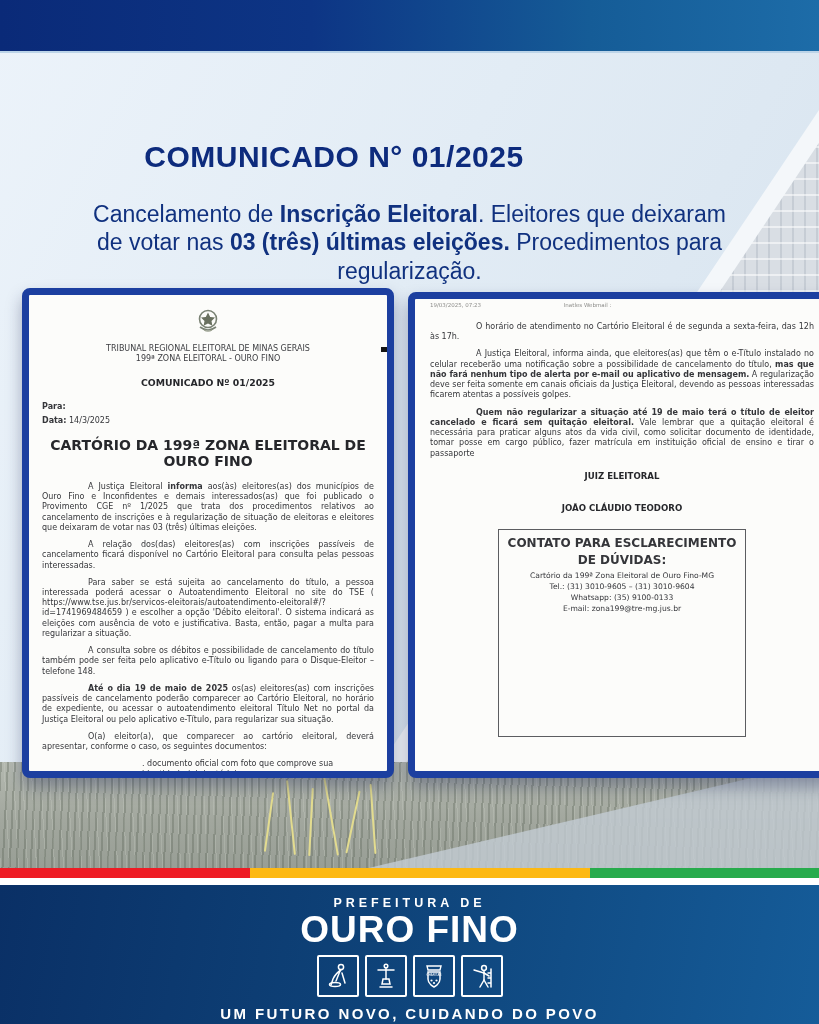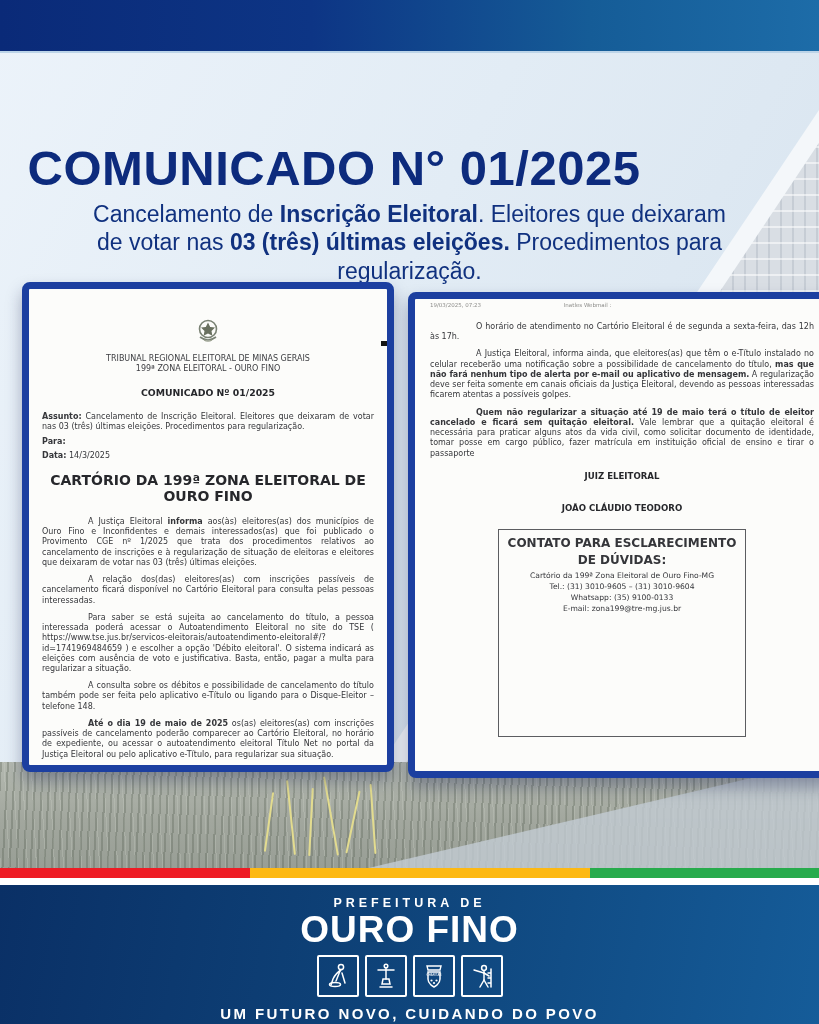--- a/index.html
+++ b/index.html
@@ -52,35 +52,35 @@
   }
   .grass .path{
     position:absolute;inset:0;
     clip-path:polygon(45% 100%,100% 0,100% 100%);
     background:#c3ccd3;opacity:.8;
   }
   .blade{position:absolute;width:2px;background:#e3dc8f;border-radius:2px;}
   
   .hero-title{
     position:absolute;left:0;top:140px;width:668px;text-align:center;
-    font-size:49px;font-weight:bold;letter-spacing:.5px;color:#0d2b7d;
+    font-size:30px;font-weight:bold;letter-spacing:.5px;color:#0d2b7d;
   }
   .hero-sub{
     position:absolute;left:80px;top:200px;width:659px;text-align:center;
     font-size:23px;line-height:1.23;color:#10317f;font-weight:500;
   }
   .hero-sub .b,.rich .b{font-weight:bold;}
   
   .doc{
     position:absolute;background:#fcfcfa;border:7px solid #1c3fa0;border-radius:8px;
     box-shadow:0 9px 16px rgba(25,35,80,.35);
     font-family:"DejaVu Sans",sans-serif;color:#35363a;
     overflow:hidden;box-sizing:border-box;
   }
-  .doc-left{left:22px;top:282px;width:372px;height:490px;padding:26px 13px;}
+  .doc-left{left:22px;top:288px;width:372px;height:490px;padding:10px 13px;}
   .doc-right{left:408px;top:292px;width:428px;height:486px;padding:3px 15px;}
   .doc p{margin:0 0 7px 0;font-size:8px;line-height:1.28;text-align:justify;}
   .doc p.ind{text-indent:46px;}
   .crest-row{text-align:center;margin:2px 0 3px 0;}
   .org{ text-align:center;font-size:8px;line-height:1.3;color:#3c3d41;}
   .doc-title{text-align:center;font-weight:bold;font-size:9.3px;margin:12px 0 14px 0;color:#26272b;}
   .meta{font-size:8px;line-height:1.32;margin-bottom:4px;text-align:justify;}
   .meta .b{font-weight:bold;}
   .section-title{text-align:center;font-weight:bold;font-size:14px;margin:10px 0 13px 0;color:#26272b;}
   .doclist{margin:2px 0 0 0;padding:0;list-style:none;font-size:8px;line-height:1.3;}
@@ -145,29 +145,29 @@
       <svg width="30" height="30" viewBox="0 0 30 30">
         <circle cx="15" cy="12" r="8.5" fill="none" stroke="#7a8274" stroke-width="1.6"></circle>
         <path d="M15 5.5 L17.2 10 L22 10.6 L18.5 14 L19.4 18.8 L15 16.5 L10.6 18.8 L11.5 14 L8 10.6 L12.8 10 Z" fill="#69705f"></path>
         <path d="M7 20 Q15 26 23 20" fill="none" stroke="#7a8274" stroke-width="1.6"></path>
         <path d="M11 23 Q15 25.5 19 23" fill="none" stroke="#9aa08f" stroke-width="1.2"></path>
       </svg>
     </div>
     <div class="org">TRIBUNAL REGIONAL ELEITORAL DE MINAS GERAIS</div>
     <div class="org">199ª ZONA ELEITORAL - OURO FINO</div>
     <div class="doc-title">COMUNICADO Nº 01/2025</div>
-    <div class="meta rich"><span class="b">Assunto:</span><span> Cancelamento de Inscrição Eleitoral. Eleitores que deixaram de votar nas 03 (três) últimas eleições. Procedimentos para regularização.</span></div>
     <div class="meta rich"><span class="b">Para:</span></div>
     <div class="meta rich"><span class="b">Data:</span><span> 14/3/2025</span></div>
     <div class="section-title">CARTÓRIO DA 199ª ZONA ELEITORAL DE OURO FINO</div>
     <p class="ind rich"><span>A Justiça Eleitoral </span><span class="b">informa</span><span> aos(às) eleitores(as) dos municípios de Ouro Fino e Inconfidentes e demais interessados(as) que foi publicado o Provimento CGE nº 1/2025 que trata dos procedimentos relativos ao cancelamento de inscrições e à regularização de situação de eleitoras e eleitores que deixaram de votar nas 03 (três) últimas eleições.</span></p>
     <p class="ind">A relação dos(das) eleitores(as) com inscrições passíveis de cancelamento ficará disponível no Cartório Eleitoral para consulta pelas pessoas interessadas.</p>
     <p class="ind">Para saber se está sujeita ao cancelamento do título, a pessoa interessada poderá acessar o Autoatendimento Eleitoral no site do TSE ( https://www.tse.jus.br/servicos-eleitorais/autoatendimento-eleitoral#/?id=1741969484659 ) e escolher a opção 'Débito eleitoral'. O sistema indicará as eleições com ausência de voto e justificativa. Basta, então, pagar a multa para regularizar a situação.</p>
     <p class="ind">A consulta sobre os débitos e possibilidade de cancelamento do título também pode ser feita pelo aplicativo e-Título ou ligando para o Disque-Eleitor – telefone 148.</p>
     <p class="ind rich"><span class="b">Até o dia 19 de maio de 2025</span><span> os(as) eleitores(as) com inscrições passíveis de cancelamento poderão comparecer ao Cartório Eleitoral, no horário de expediente, ou acessar o autoatendimento eleitoral Título Net no portal da Justiça Eleitoral ou pelo aplicativo e-Título, para regularizar sua situação.</span></p>
+    <p class="ind">O(a) eleitor(a), que comparecer ao cartório eleitoral, deverá apresentar, conforme o caso, os seguintes documentos:</p>
     <ul class="doclist">
       <li>. documento oficial com foto que comprove sua identidade (obrigatório);</li>
 
     </ul>
   </div>
 
   <div class="doc doc-right">
     <div class="print-head">
       <span>19/03/2025, 07:23</span>
       <span class="mid">Inatles Webmail :</span>

